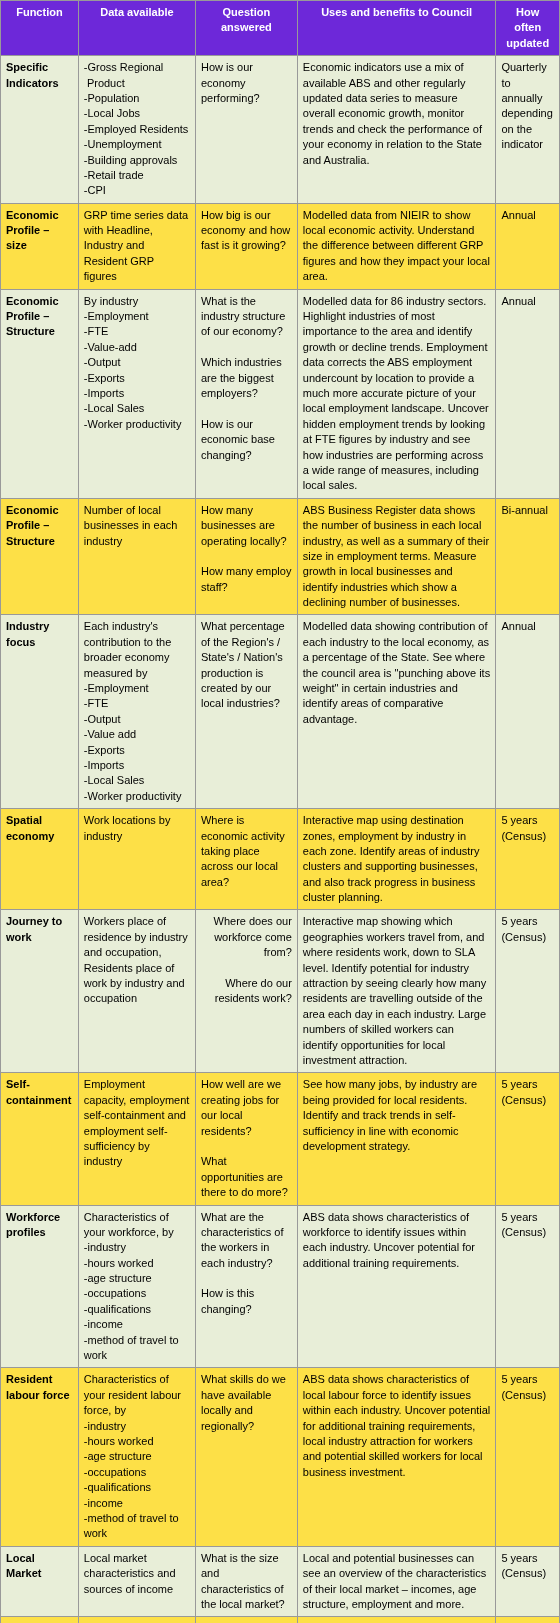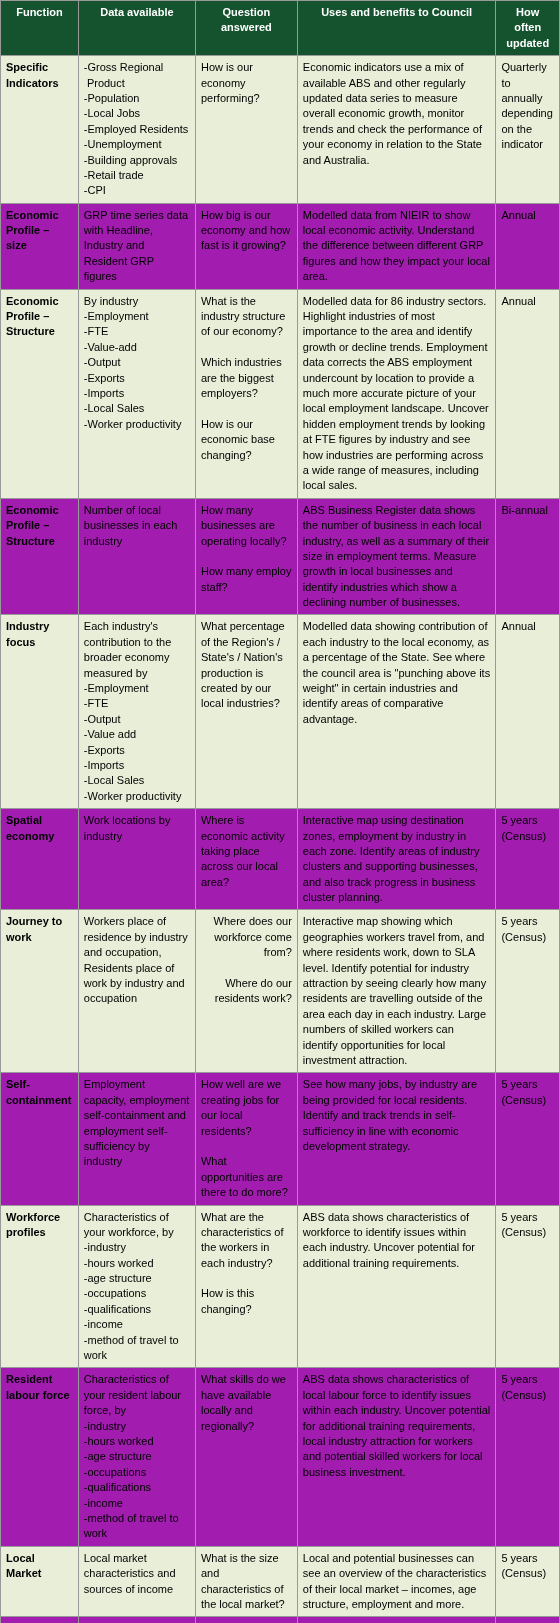--- a/index.html
+++ b/index.html
@@ -1,21 +1,21 @@
 <!DOCTYPE html>
 <html><head>
   <meta charset="utf-8">
   <style>
     * { box-sizing: border-box; margin: 0; padding: 0; }
     body { font-family: Arial, sans-serif; font-size: 11px; background: #fff; width: 560px; }
     table { width: 560px; border-collapse: collapse; }
     th, td { border: 1px solid #999; padding: 4px 5px; vertical-align: top; line-height: 1.4; }
-    th { background-color: #14532d; color: #fff; font-weight: bold; font-size: 11px; }
+    th { background-color: #6d28d9; color: #fff; font-weight: bold; font-size: 11px; }
     tr.row-even td { background-color: #e8eed8; }
-    tr.row-odd td { background-color: #a21caf; }
+    tr.row-odd td { background-color: #fde047; }
     td.func { font-weight: bold; }
     .col-func { width: 70px; }
     .col-data { width: 115px; }
     .col-q { width: 100px; }
     .col-uses { width: 195px; }
     .col-freq { width: 55px; }
   </style>
 </head>
 <body>
 

